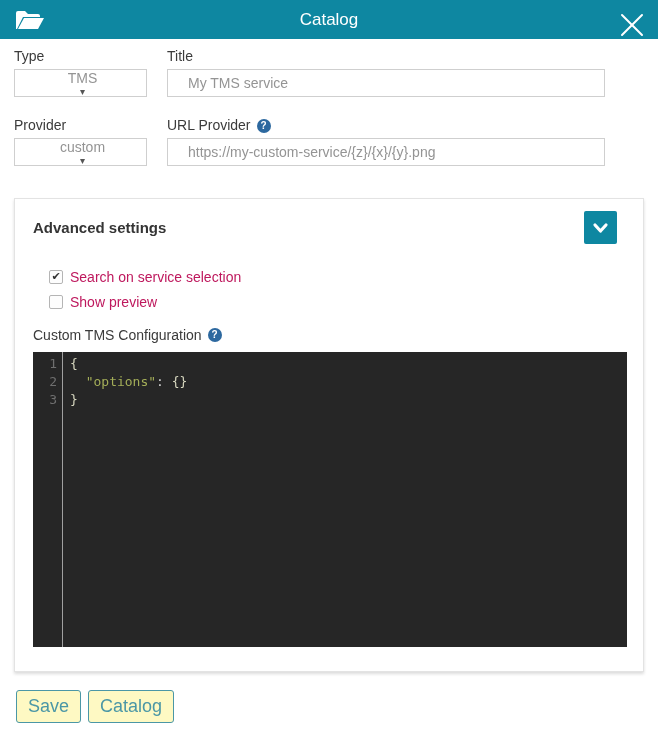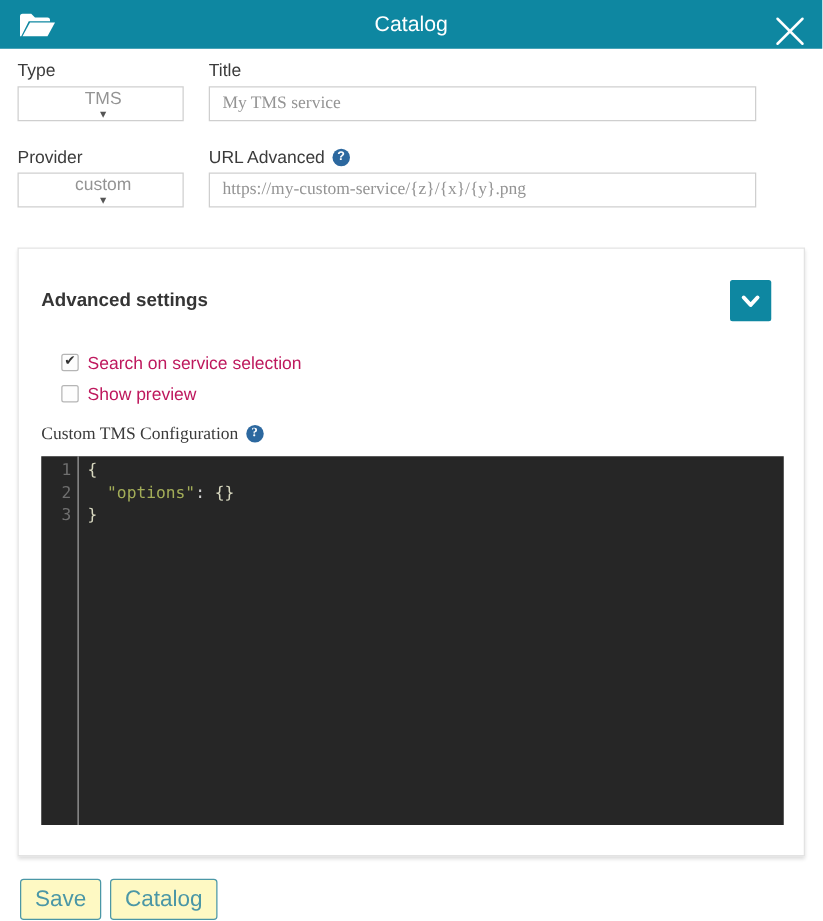--- a/index.html
+++ b/index.html
@@ -55,48 +55,48 @@
   .control{
     height:28px;border:1px solid #cfcfcf;background:#fff;
     font-size:14px;color:#949494;width:100%;flex-direction:column;
   }
   .select-box{
     display:flex;align-items:center;justify-content:space-between;
     padding:0 8px 0 12px;cursor:pointer;
   }
   .select-arrow{font-size:10px;color:#555;}
   input.control{
-    padding:0 10px;outline:none;
-    font-family:Liberation Serif, serif;
+    padding:0 20px;outline:none;
+    font-family:Liberation Sans, sans-serif;
   }
   
   .card{
     margin:32px 14px 0 14px;width:630px;
     border:1px solid #e3e3e3;background:#fff;
     box-shadow:0 2px 3px rgba(0,0,0,.14);
-    padding:25px 16px 24px 18px;
+    padding:12px 16px 24px 18px;
   }
   .card-head{display:flex;align-items:center;justify-content:space-between;height:33px;}
   .card-title{font-size:15px;font-weight:600;color:#353535;}
   .toggle-btn{
     width:33px;height:33px;border:none;border-radius:2px;
     background:var(--accent);cursor:pointer;margin-right:10px;
     display:flex;align-items:center;justify-content:center;padding:0;
   }
   .cb-group{margin:20px 0 0 16px;}
   .cb-row{display:flex;align-items:center;height:25px;cursor:pointer;}
   .cb-box{
     width:14px;height:14px;border:1px solid #b5b5b5;border-radius:2px;
     background:#fdfdfd;display:inline-flex;align-items:center;justify-content:center;
     font-size:11px;line-height:11px;color:#333;flex:0 0 auto;
   }
   .cb-label{font-size:14px;color:#be185d;margin-left:7px;}
   .editor-label{
     margin-top:13px;font-size:14px;color:#3b3b3b;
-    display:flex;font-family:Liberation Serif, serif;
+    display:flex;align-items:center;
   }
   
   .editor{
     margin-top:9px;height:295px;width:100%;
     background:var(--editor-bg);display:flex;cursor:text;
   }
   .gutter{
     width:30px;flex:0 0 auto;border-right:1px solid #a0a0a0;
     padding-top:3px;
   }
@@ -158,21 +158,21 @@
   <div>
     <div class="field-label">Provider</div>
     <div class="control select-box">
       <span>custom</span>
       <span class="select-arrow">▾</span>
     </div>
   </div>
 
   <div>
     <div class="field-label">
-      <span>URL Advanced</span>
+      <span>URL Provider</span>
       <span class="help-badge">?</span>
     </div>
     <input class="control" type="text" value="https://my-custom-service/{z}/{x}/{y}.png" style="">
   </div>
 
 </div>
 
 <div class="card">
 
   <div class="card-head">

